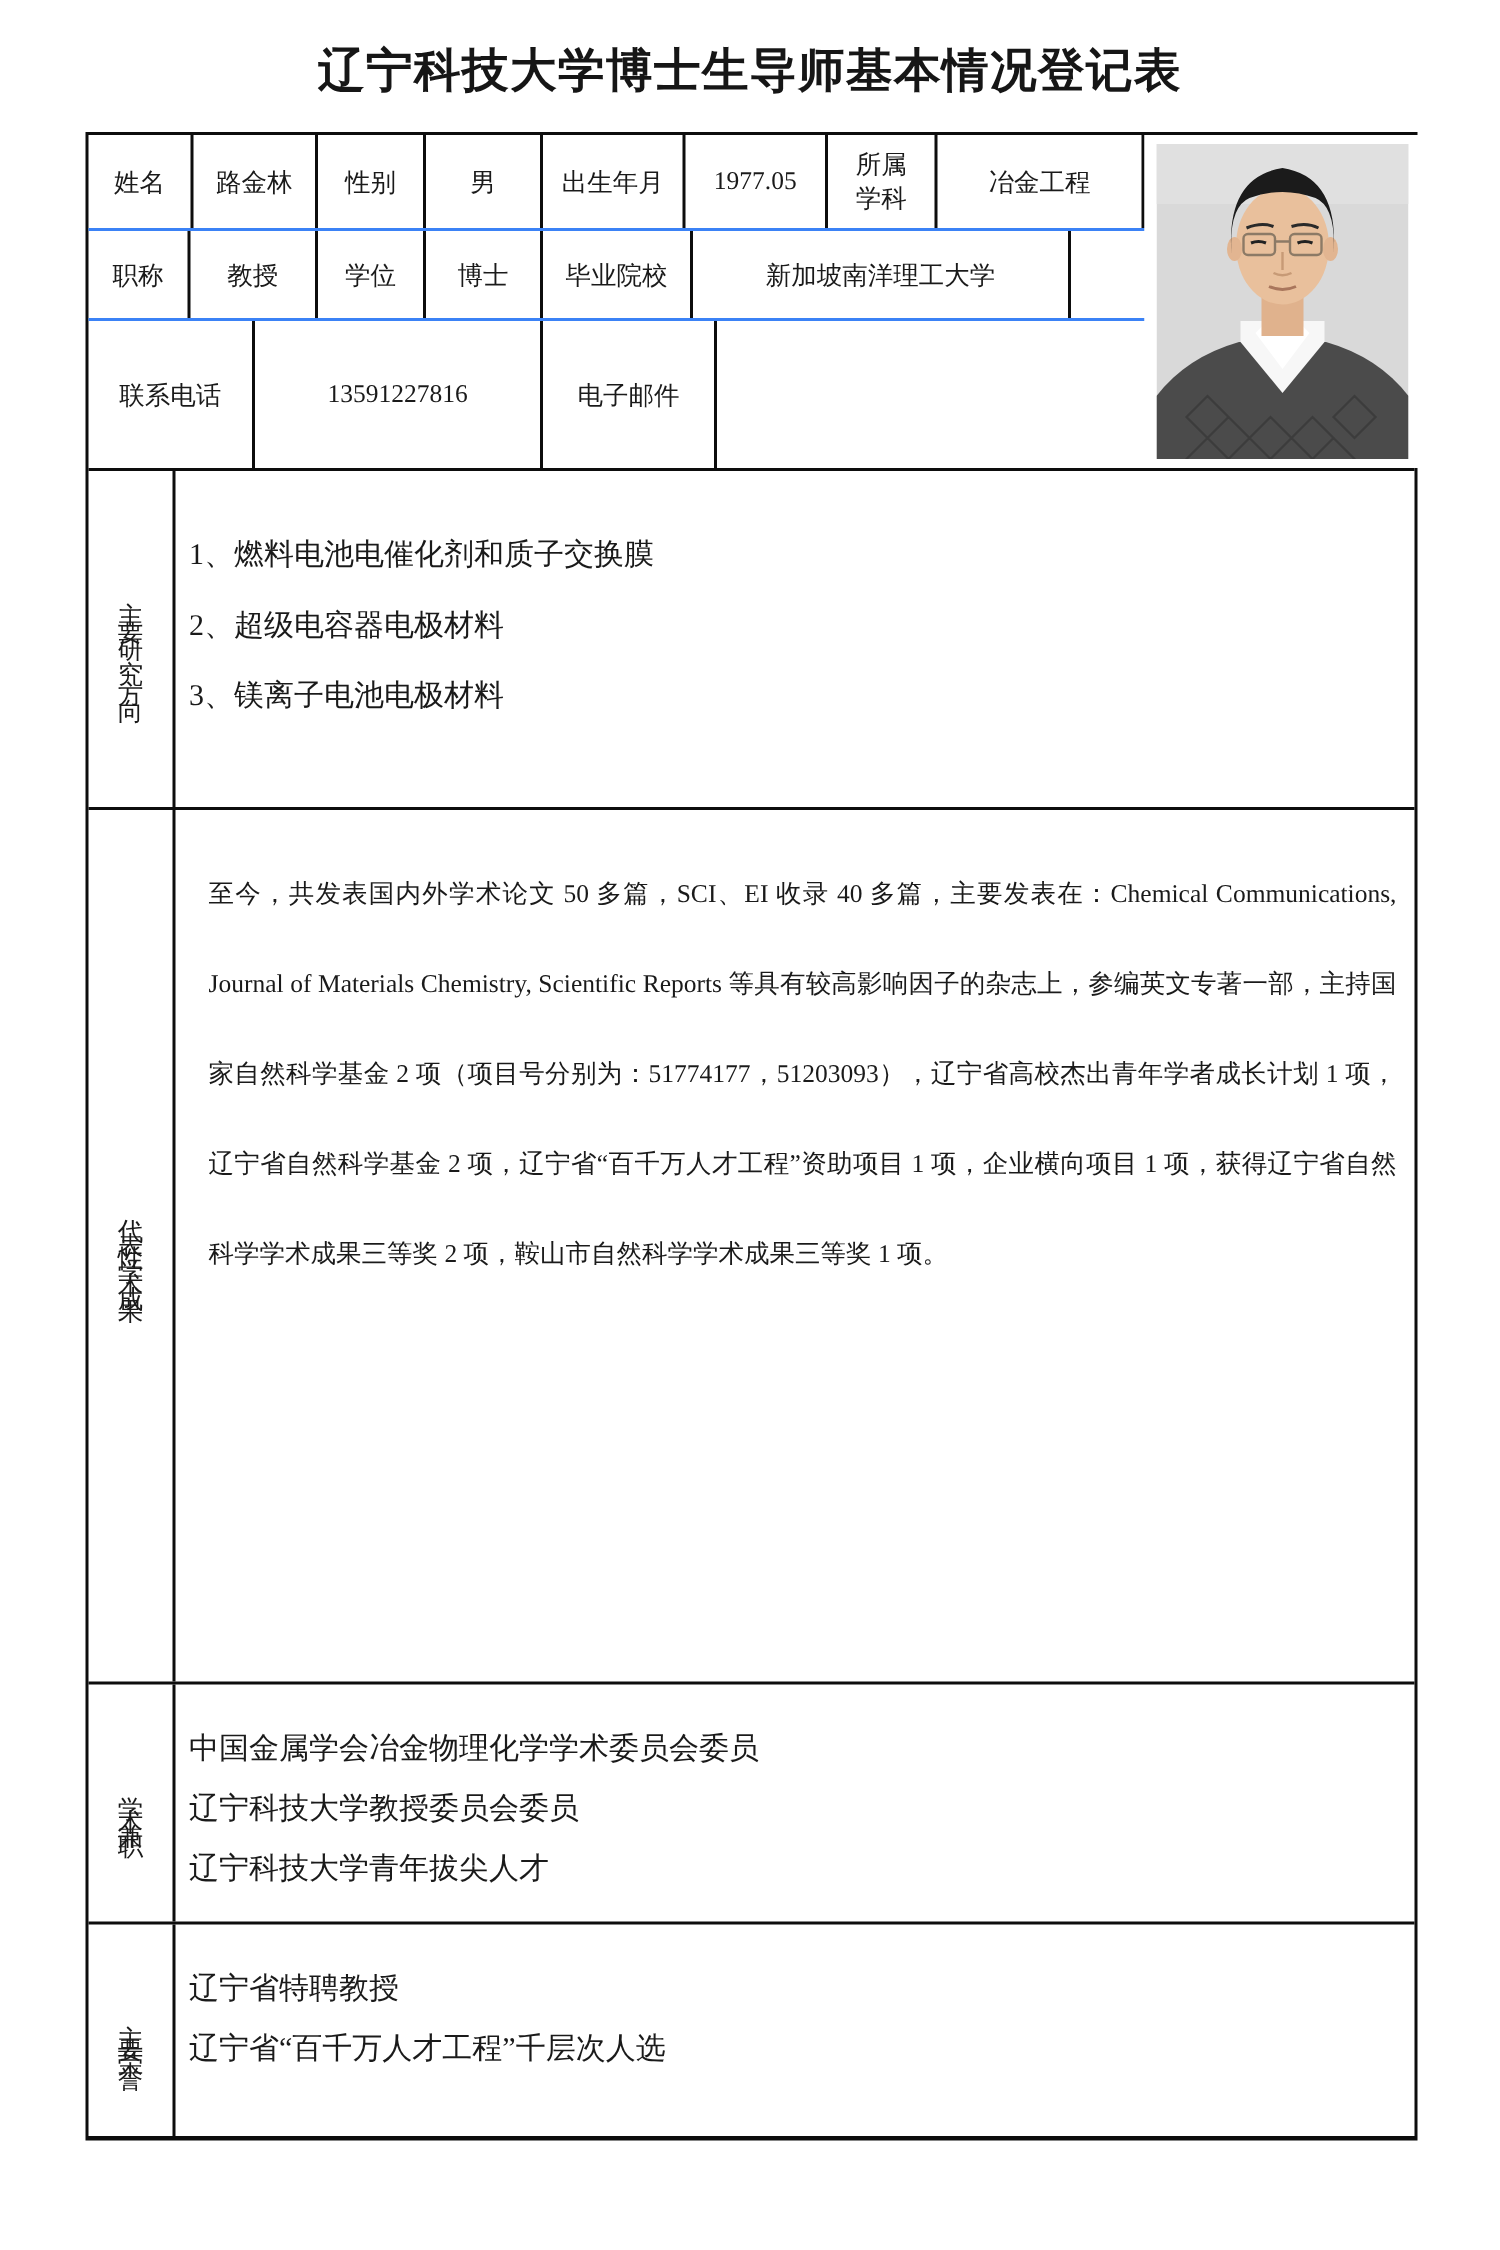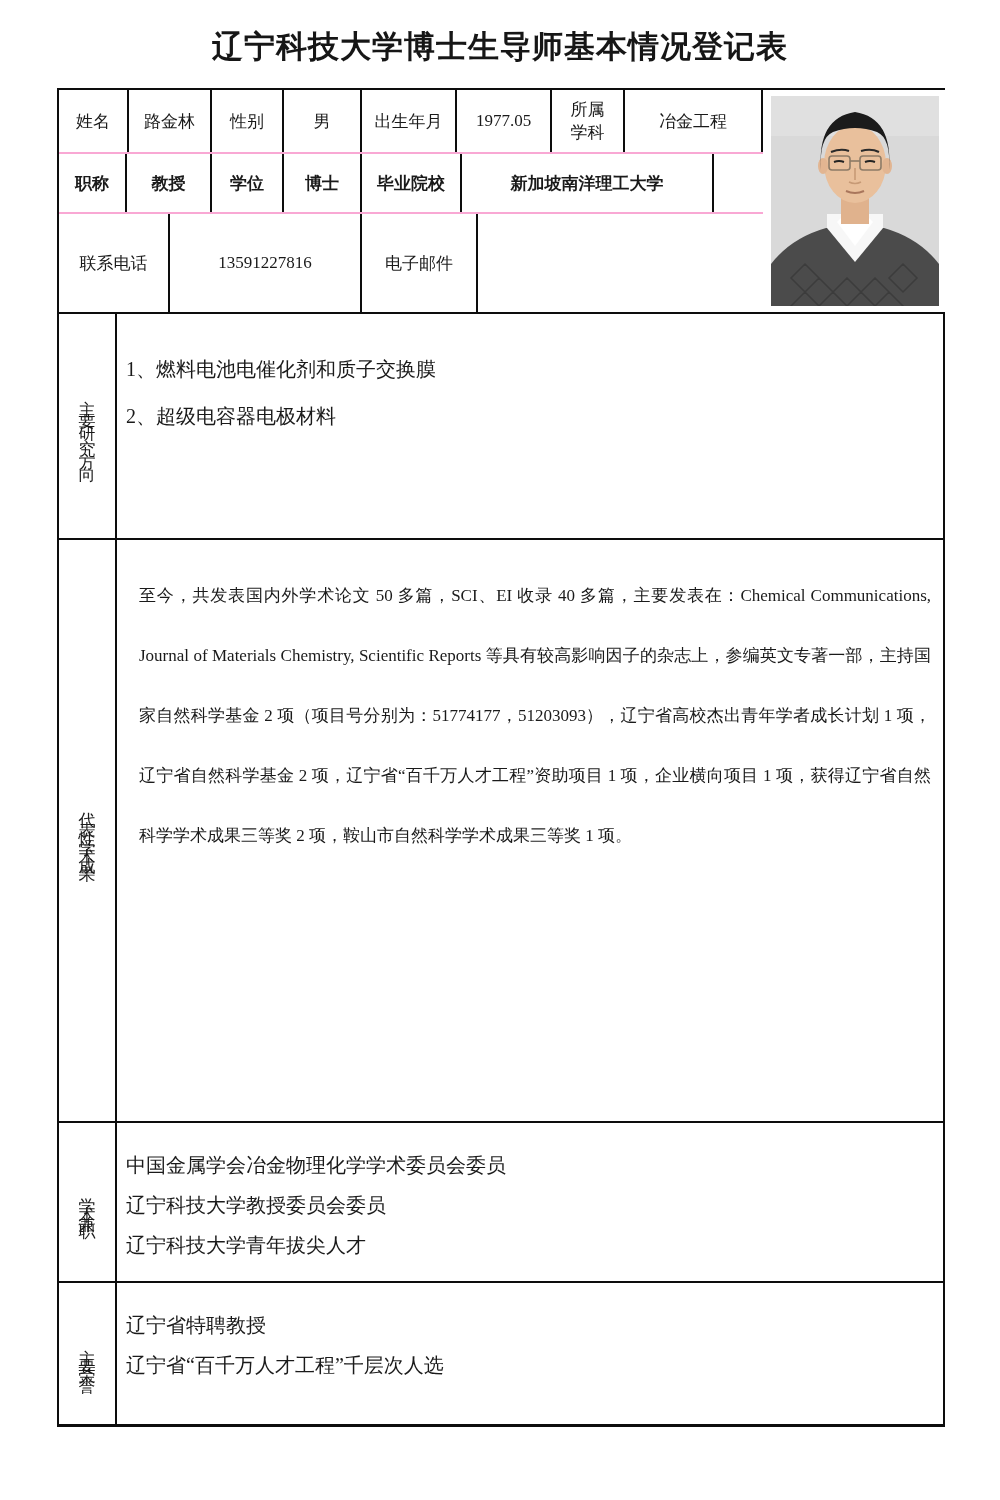--- a/index.html
+++ b/index.html
@@ -23,23 +23,23 @@
     position: absolute;
     left: 57px; top: 88px;
     width: 888px;
     border: 2px solid #0d0d0d;
     border-bottom-width: 3px;
     background: #fff;
   }
   
   .header-area { display: flex; border-bottom: 2px solid #0d0d0d; height: 224px; }
   .header-grid { width: 704px; display: flex; flex-direction: column; }
-  .hrow { display: flex; border-bottom: 2px solid #f9a8d4; }
+  .hrow { display: flex; border-bottom: 2px solid #3b82f6; }
   .hrow-1 { height: 64px; }
-  .hrow-2 { height: 60px; font-weight: bold; }
+  .hrow-2 { height: 60px; }
   .hrow-3 { flex: 1; border-bottom: none; }
   .cell {
     border-right: 2px solid #0d0d0d;
     display: flex; align-items: center; justify-content: center;
     font-size: 17px; text-align: center;
     overflow: hidden;
   }
   .wrap-2col { display: inline-block; width: 40px; line-height: 23px; }
   .photo-cell {
     width: 184px;
@@ -154,20 +154,21 @@
     </div>
   </div>
 
   <div class="section sec-research">
     <div class="section-label">
       <div class="vtext ls-12">主要研究方向</div>
     </div>
     <div class="section-content content-research">
       <div class="line">1、燃料电池电催化剂和质子交换膜</div>
       <div class="line">2、超级电容器电极材料</div>
+      <div class="line">3、镁离子电池电极材料</div>
     </div>
   </div>
 
   <div class="section sec-achieve">
     <div class="section-label">
       <div class="vtext ls-9">代表性学术成果</div>
     </div>
     <div class="section-content content-achieve">至今，共发表国内外学术论文 50 多篇，SCI、EI 收录 40 多篇，主要发表在：Chemical Communications, Journal of Materials Chemistry, Scientific Reports 等具有较高影响因子的杂志上，参编英文专著一部，主持国家自然科学基金 2 项（项目号分别为：51774177，51203093），辽宁省高校杰出青年学者成长计划 1 项，辽宁省自然科学基金 2 项，辽宁省“百千万人才工程”资助项目 1 项，企业横向项目 1 项，获得辽宁省自然科学学术成果三等奖 2 项，鞍山市自然科学学术成果三等奖 1 项。</div>
   </div>
 

